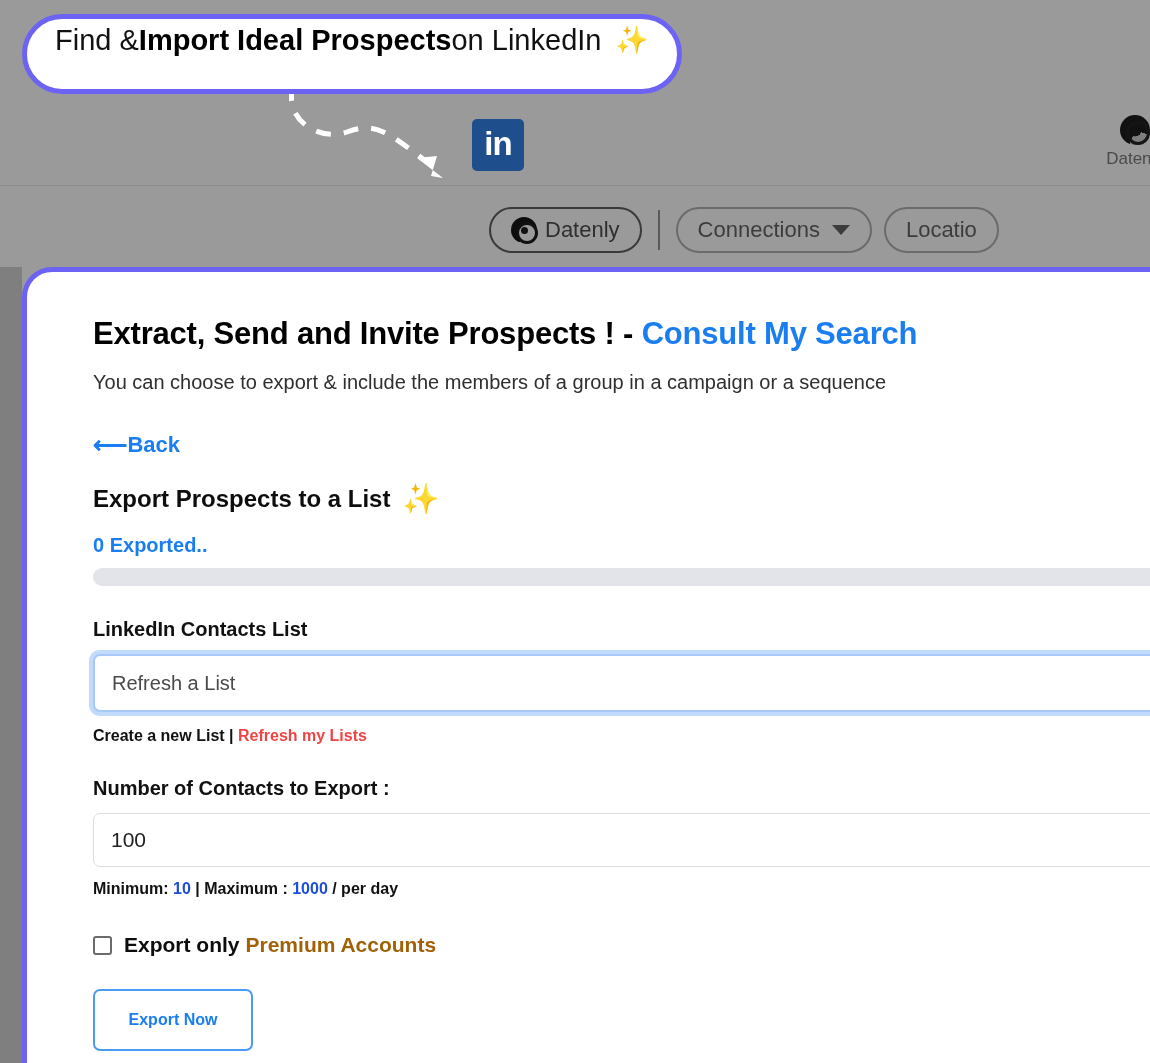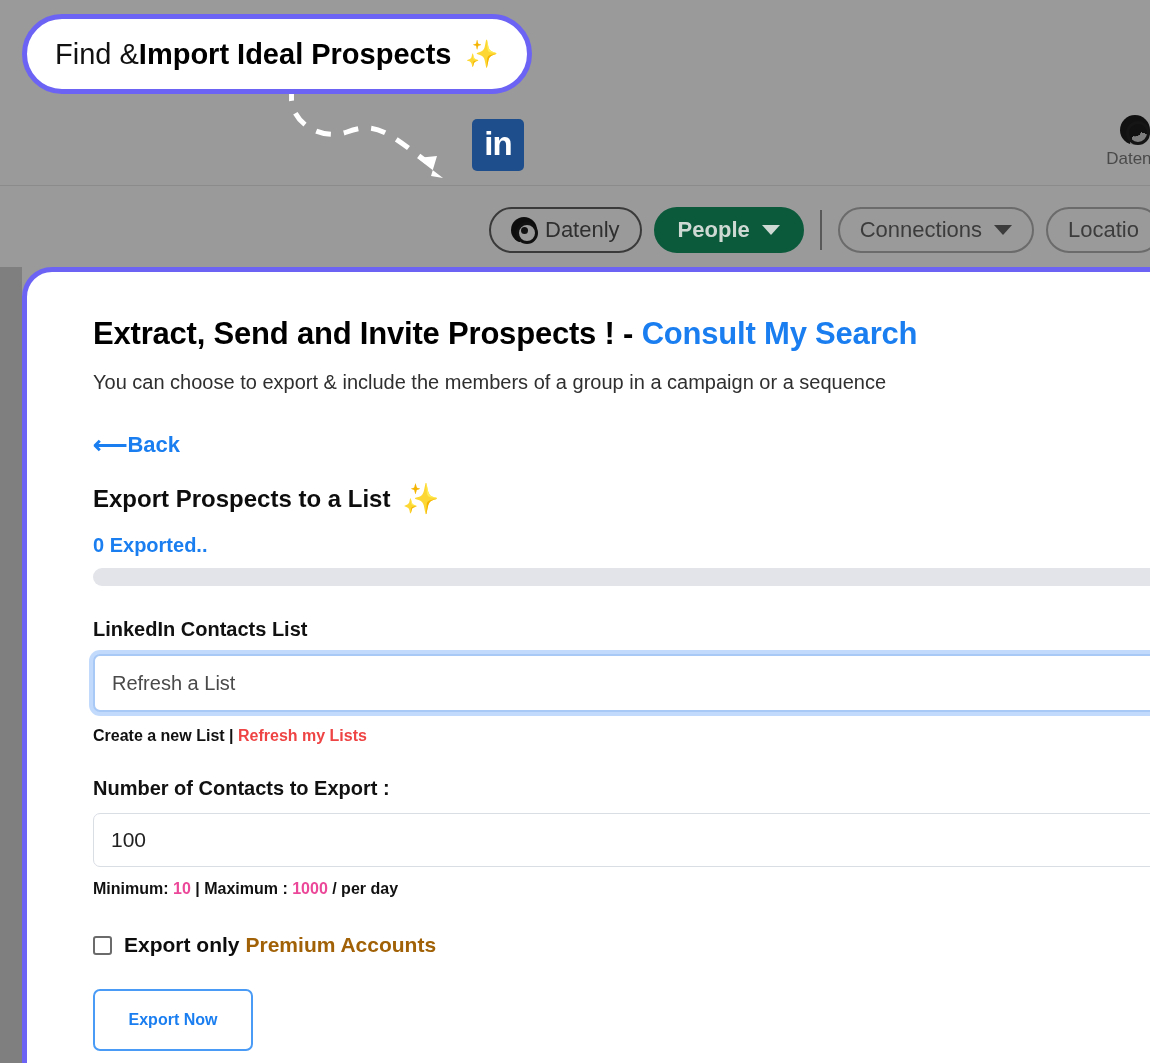--- a/index.html
+++ b/index.html
@@ -249,21 +249,21 @@
     padding-left: 17px;
     font-size: 21px;
     color: #222;
   }
   .minmax {
     margin-top: 13px;
     font-size: 16px;
     font-weight: bold;
     color: #111;
   }
-  .minmax .v { color: #ec4899; }
+  .minmax .v { color: #1d4ed8; }
 
   .checkline {
     margin-top: 35px;
     display: flex; align-items: center;
     font-size: 21px;
     font-weight: bold;
     color: #0d0d0d;
   }
   .checkbox {
     width: 19px; height: 19px;
@@ -297,22 +297,22 @@
   }
 
   
   .callout {
     position: absolute;
     left: 22px; top: 14px;
     height: 80px;
     background: #ffffff;
     border: 5px solid #6c63f5;
     border-radius: 42px;
-    display: flex; align-items: center;
-    padding: 12px 28px;
+    display: flex; 
+    padding: 5px 28px;
     font-size: 29px;
     color: #111;
     white-space: nowrap;
     z-index: 30;
   }
   .callout .accent { color: #000000; font-weight: bold; }
   .callout .spark { margin-left: 14px; font-size: 27px; }
 
   .arrow-svg {
     position: absolute;
@@ -341,24 +341,20 @@
   </div>
 
   <div class="li-filterbar">
     <div class="pill-row">
 
       <div class="pill">
         <span class="ring-sm"></span>
         <span>Datenly</span>
       </div>
 
-      <div class="pill solid">
-        <span>People</span>
-        <span class="caret"></span>
-      </div>
 
       <div class="pill-div"></div>
 
       <div class="pill soft">
         <span>Connections</span>
         <span class="caret"></span>
       </div>
 
       <div class="pill soft">
         <span>Locatio</span>
@@ -419,20 +415,21 @@
       </div>
 
       <div class="export-btn">Export Now</div>
 
     </div>
   </div>
 
   <div class="callout">
     <span>Find &amp; </span>
       <span class="accent">Import Ideal Prospects</span>
+      <span> on LinkedIn</span>
     <span class="spark">✨</span>
   </div>
 
   <svg class="arrow-svg" viewBox="0 0 210 105">
     <path d="M 28 6 C 18 40, 55 62, 82 52 C 110 42, 120 50, 162 82" stroke="#ffffff" stroke-width="5" fill="none" stroke-dasharray="15 13" stroke-linecap="butt"></path>
     <polygon points="178,98 152,78 172,76 166,96" fill="#ffffff"></polygon>
   </svg>
 
 </div>
 

